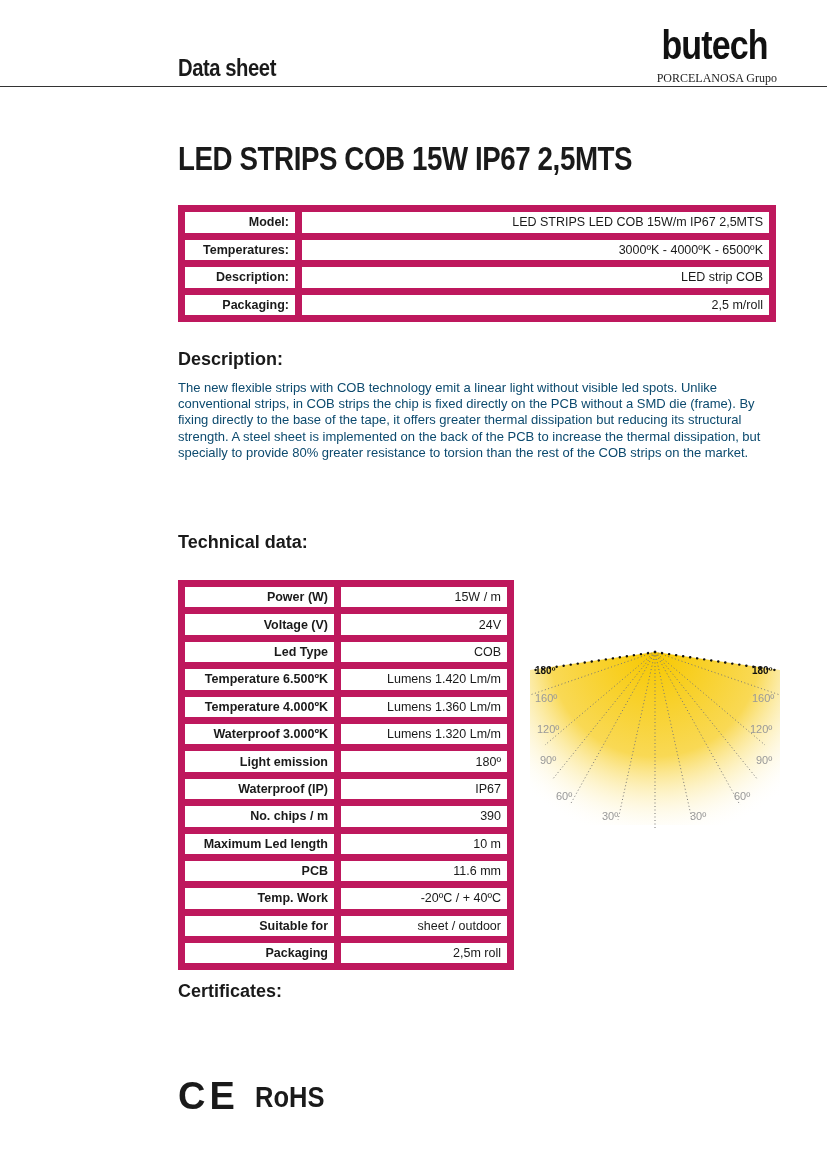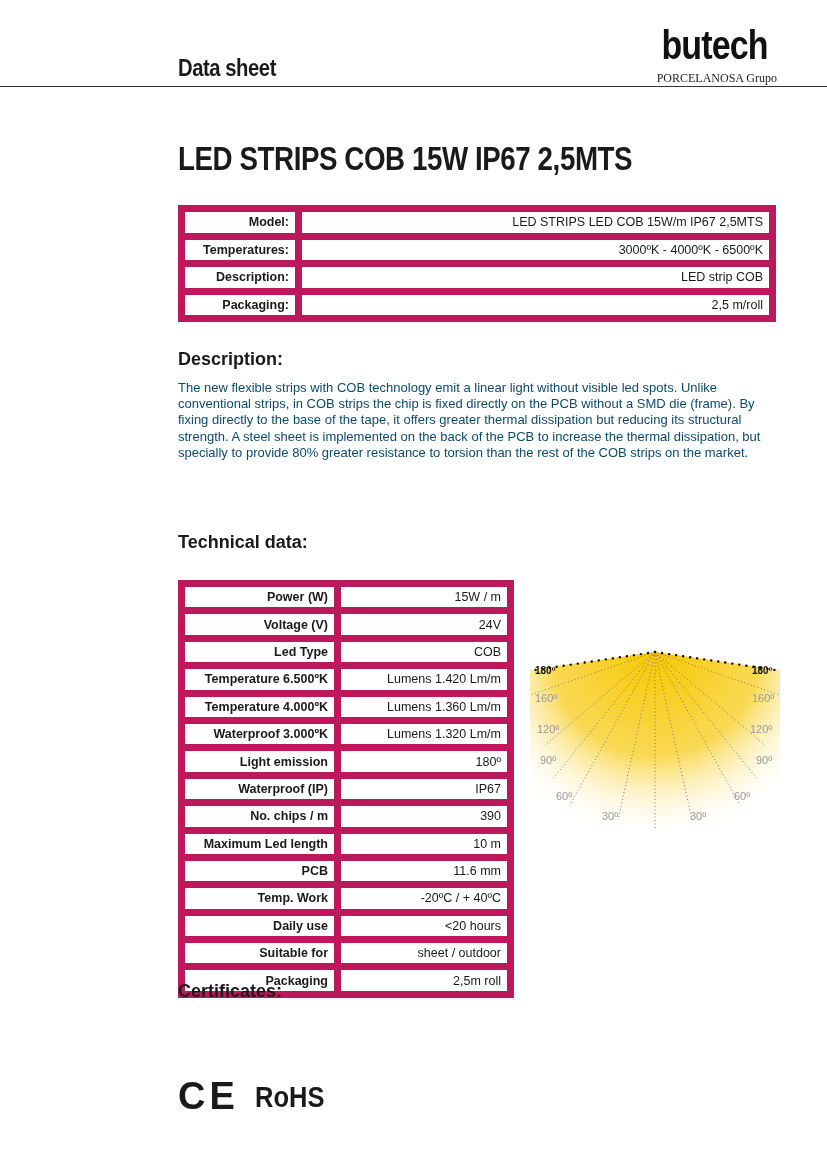--- a/index.html
+++ b/index.html
@@ -106,24 +106,20 @@
       </tr>
       <tr>
         <td class="k">PCB</td>
         <td>11.6 mm</td>
       </tr>
       <tr>
         <td class="k">Temp. Work</td>
         <td>-20ºC / + 40ºC</td>
       </tr>
       <tr>
-        <td class="k">Daily use</td>
-        <td>&lt;20 hours</td>
-      </tr>
-      <tr>
         <td class="k">Suitable for</td>
         <td>sheet / outdoor</td>
       </tr>
       <tr>
         <td class="k">Packaging</td>
         <td>2,5m roll</td>
       </tr>
     </tbody>
 </table>
 

